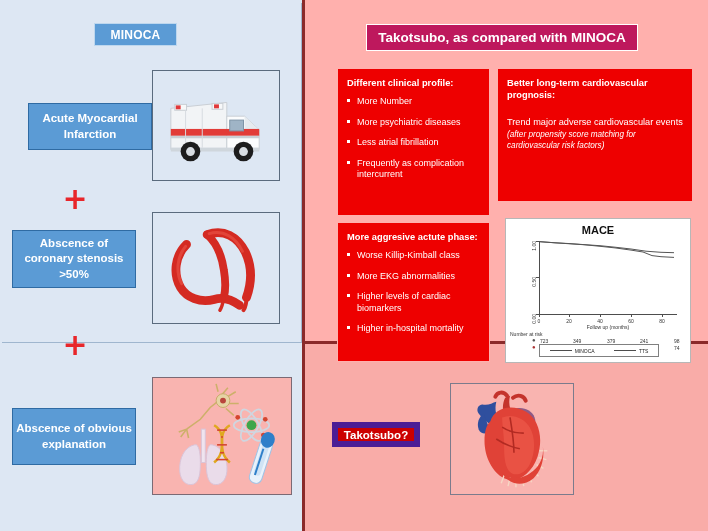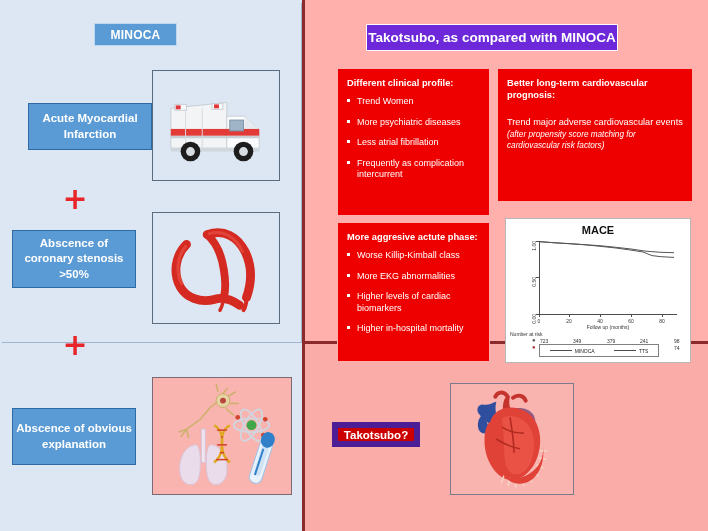--- a/index.html
+++ b/index.html
@@ -66,22 +66,22 @@
     position:absolute;left:308px;top:0;width:400px;height:531px;
     background:#ffb0ad;
   }
   .pink-bottom{
     position:absolute;left:146px;top:341px;width:562px;height:190px;
     background:#f9aca8;border-top:3px solid #8a2a2a;border-left:3px solid #8a2a2a;
     box-sizing:border-box;
   }
 
   .banner{
-    position:absolute;left:366px;top:24px;width:252px;height:27px;
-    background:#6d28d9;border:1px solid #ffffff;
+    position:absolute;left:366px;top:24px;width:272px;height:27px;
+    background:#be185d;border:1px solid #ffffff;
     display:flex;align-items:center;justify-content:center;
     color:#ffffff;font-size:13.5px;font-weight:600;
     box-sizing:border-box;
   }
 
   .red-box{
     position:absolute;background:#ee0000;border:1px solid #ffb0ad;
     box-sizing:border-box;padding:8px 9px 8px 9px;
     color:#ffffff;
   }
@@ -267,21 +267,21 @@
     </svg>
   </div>
 
   <div class="banner">
     <span>Takotsubo, as compared with MINOCA</span>
   </div>
 
   <div class="red-box" id="box-profile">
     <div class="box-head">Different clinical profile:</div>
     <ul class="bullets">
-      <li>Trend Women</li>
+      <li>More Number</li>
       <li>More psychiatric diseases</li>
       <li>Less atrial fibrillation</li>
       <li>Frequently as complication intercurrent</li>
     </ul>
   </div>
 
   <div class="red-box" id="box-prognosis">
     <div class="box-head">Better long-term cardiovascular prognosis:</div>
     <div class="spacer-sm"></div>
     <p class="para">Trend major adverse cardiovascular events</p>

